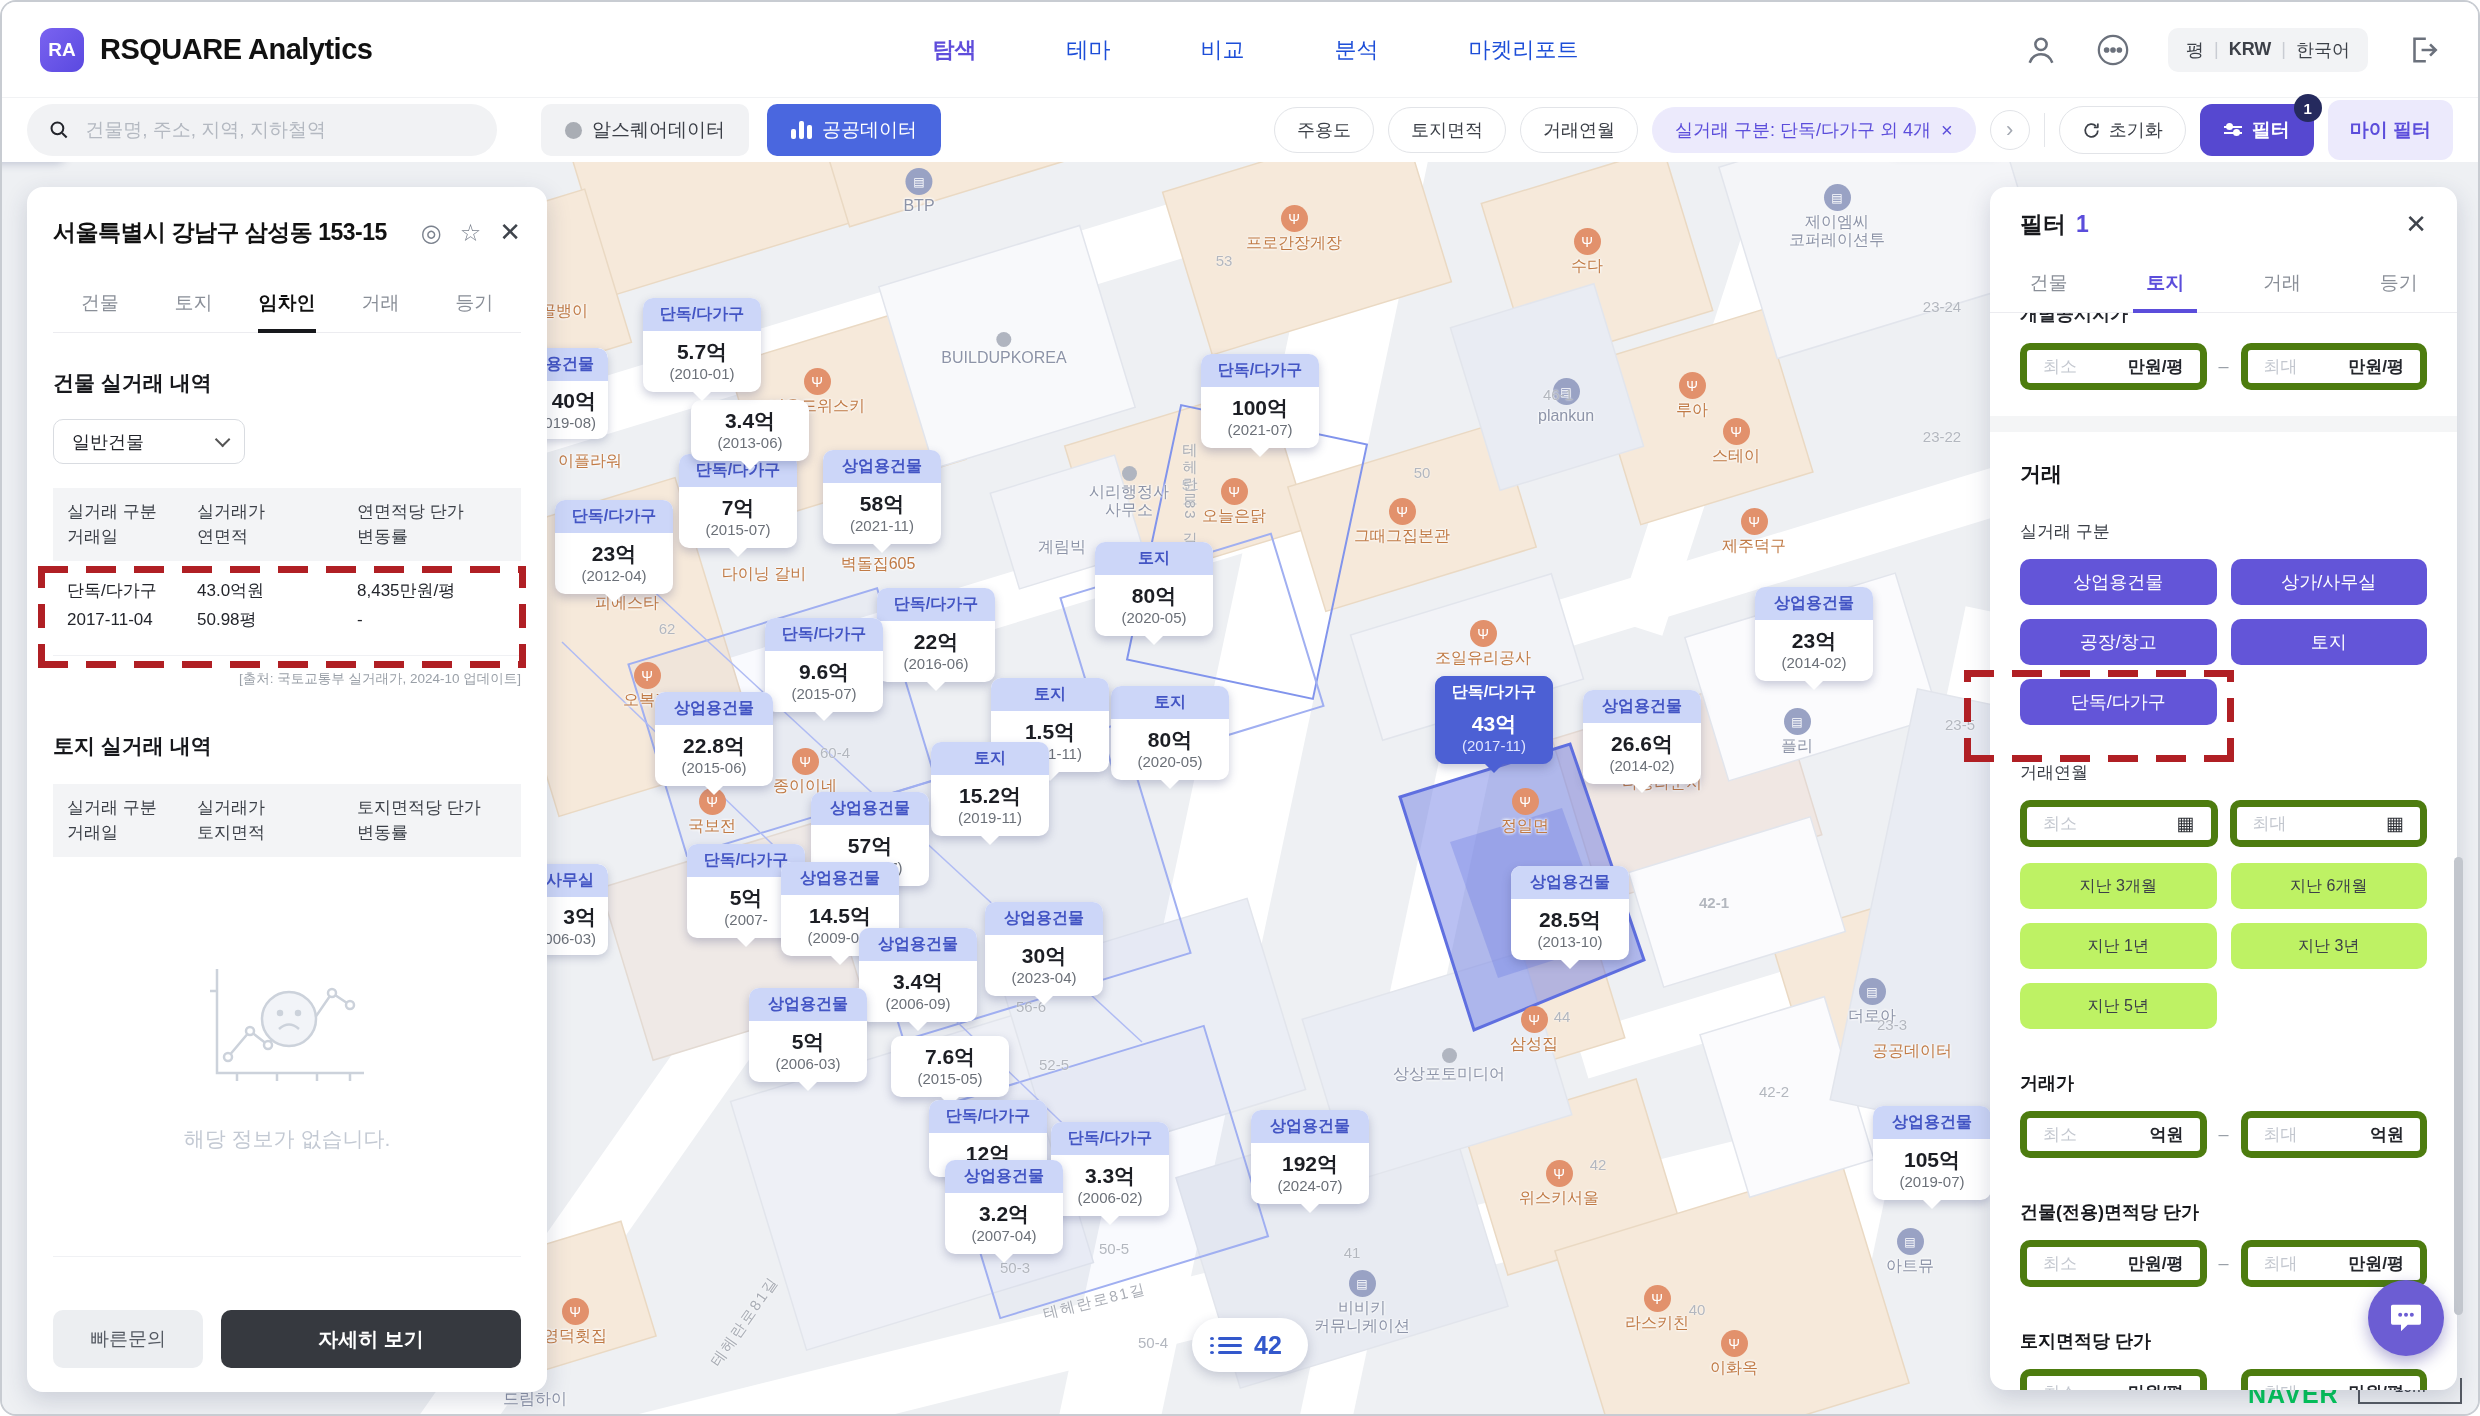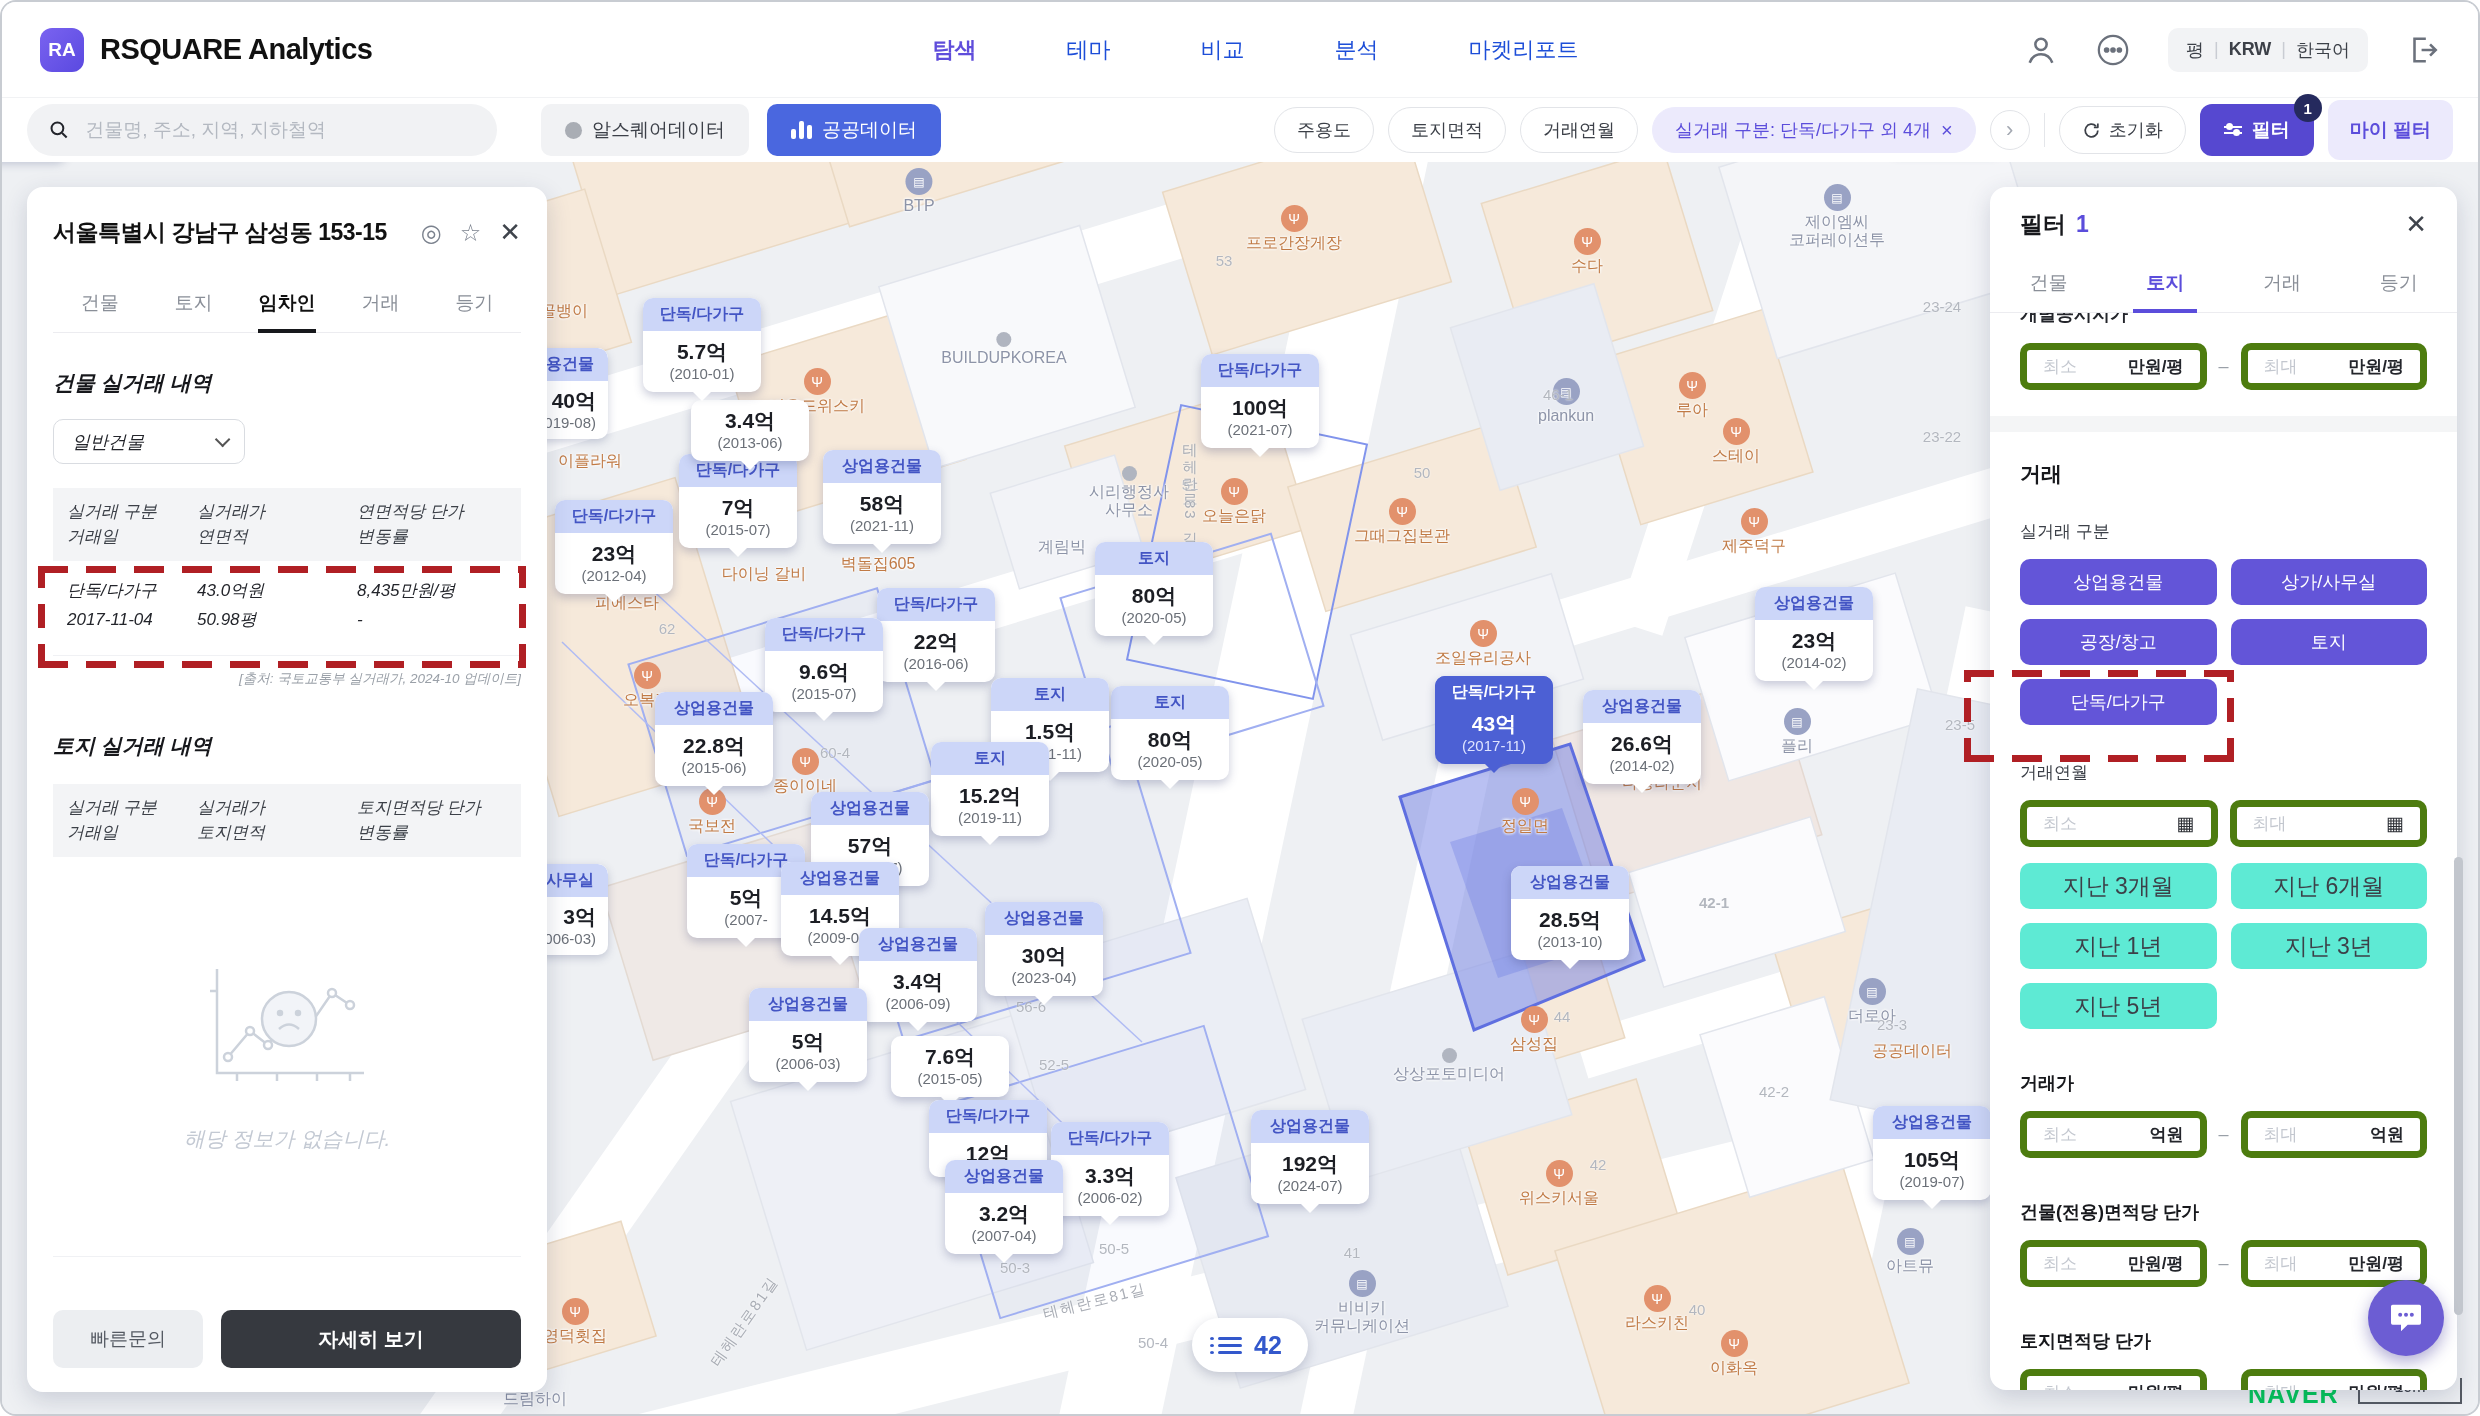--- a/index.html
+++ b/index.html
@@ -85,21 +85,21 @@
   
   #detail-panel{position:absolute;left:25px;top:185px;width:520px;height:1205px;background:#fff;border-radius:16px;box-shadow:0 8px 24px rgba(40,50,90,.18);z-index:10;display:flex;flex-direction:column;padding:30px 26px 24px;}
   #dp-head{display:flex;align-items:center;}
   #dp-title{font-size:23px;font-weight:bold;color:#111;letter-spacing:-0.5px;flex:1;}
   #dp-head .ic{color:#7b828e;font-size:24px;margin-left:18px;cursor:pointer;}
   #dp-head .close{color:#3f444c;font-size:26px;}
   #detail-tabs{display:flex;margin-top:30px;border-bottom:1px solid #ececf0;}
   .dtab{flex:1;text-align:center;font-size:19px;color:#8a8f98;padding:12px 0 16px;cursor:pointer;position:relative;}
   .dtab.active{color:#111;font-weight:bold;}
   .dtab.active::after{content:"";position:absolute;left:50%;bottom:-1px;transform:translateX(-50%);width:58px;height:4px;background:#17181c;}
-  #dp-scroll{flex:1;overflow:hidden;margin-top:6px;font-style:italic;}
+  #dp-scroll{flex:1;overflow:hidden;margin-top:6px;}
   .dp-h2{font-size:21px;font-weight:bold;color:#17181c;margin:30px 0 0;}
   #dropdown{margin-top:22px;width:192px;height:45px;border:1px solid #d9dce1;border-radius:10px;display:flex;align-items:center;justify-content:space-between;padding:0 18px;font-size:18px;color:#23252b;cursor:pointer;}
   .chev-down{width:11px;height:11px;border-right:2px solid #555;border-bottom:2px solid #555;transform:rotate(45deg) translateY(-3px);}
   .dtable{margin-top:24px;width:100%;}
   .dtable .thead{display:grid;grid-template-columns:130px 160px 1fr;background:#f3f4f6;padding:12px 0;}
   .dtable .thead div{font-size:17px;color:#3c4048;white-space:pre-line;line-height:1.45;padding-left:14px;}
   .dtable .trow{display:grid;grid-template-columns:130px 160px 1fr;padding:16px 0 20px;border-bottom:1px solid #f0f1f4;position:relative;}
   .dtable .trow div{font-size:17px;color:#23252b;white-space:pre-line;line-height:1.7;padding-left:14px;}
   .src-note{font-size:13.5px;color:#9aa0a8;text-align:right;margin-top:14px;}
   .empty-wrap{height:400px;display:flex;flex-direction:column;align-items:center;justify-content:center;border-bottom:1px solid #f0f1f4;}
@@ -124,21 +124,21 @@
   .rinput{flex:1;height:47px;border:7px solid #4d7c0f;border-radius:10px;display:flex;align-items:center;justify-content:space-between;padding:0 16px;cursor:text;}
   .rinput .ph{font-size:17px;color:#c3c7cf;}
   .rinput .unit{font-size:17px;font-weight:bold;color:#23252b;}
   .rinput .cal{font-size:19px;color:#2c2f35;}
   .range-dash{color:#9aa0a8;font-size:18px;}
   .fp-divider{height:16px;background:#f4f5f6;margin:26px -30px 0;}
   .fp-h2{font-size:21px;font-weight:bold;color:#17181c;margin-top:28px;}
   .fp-label{font-size:17px;color:#3c4048;margin-top:32px;}
   .btn-grid{display:grid;grid-template-columns:1fr 1fr;gap:14px;margin-top:16px;}
   .pbtn{height:46px;background:#6355d8;border-radius:10px;color:#fff;font-size:18px;display:flex;align-items:center;justify-content:center;cursor:pointer;}
-  .gbtn{height:46px;background:#5eead4;border-radius:10px;color:#3c4048;font-size:23px;display:flex;align-items:center;justify-content:center;cursor:pointer;}
+  .gbtn{height:46px;background:#bef264;border-radius:10px;color:#3c4048;font-size:16px;display:flex;align-items:center;justify-content:center;cursor:pointer;}
   #fp-scrollthumb{position:absolute;left:2452px;top:855px;width:9px;height:458px;background:#c2c6cd;border-radius:5px;z-index:26;cursor:grab;}
 
   
   .rough-dash{position:absolute;z-index:40;pointer-events:none;background-image:
     repeating-linear-gradient(90deg,#b01f24 0 30px,transparent 30px 48px),
     repeating-linear-gradient(90deg,#b01f24 0 30px,transparent 30px 48px),
     repeating-linear-gradient(0deg,#b01f24 0 24px,transparent 24px 40px),
     repeating-linear-gradient(0deg,#b01f24 0 24px,transparent 24px 40px);
     background-position:0 0,0 100%,0 0,100% 0;
     background-size:100% 7px,100% 7px,7px 100%,7px 100%;

